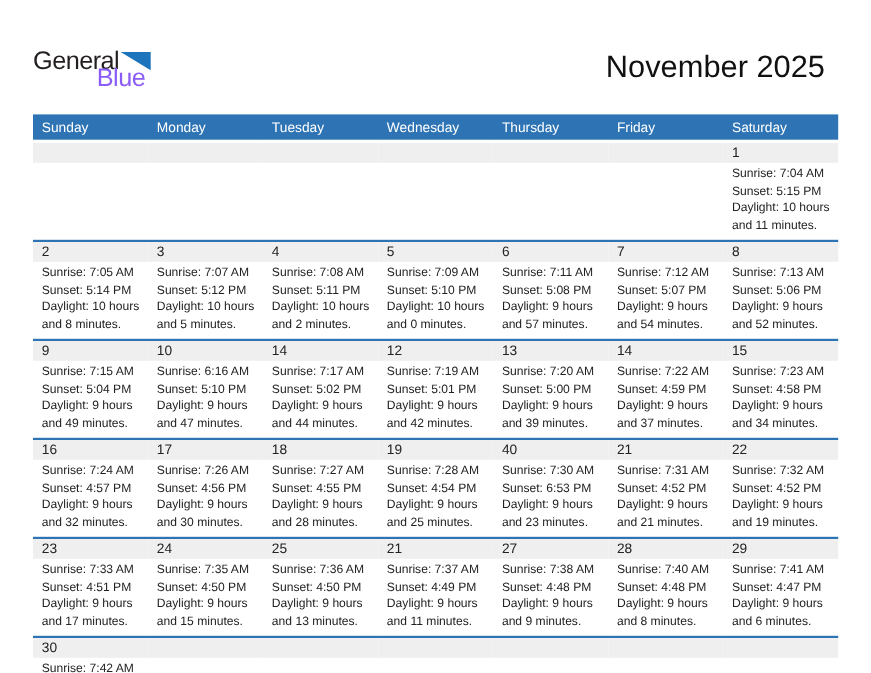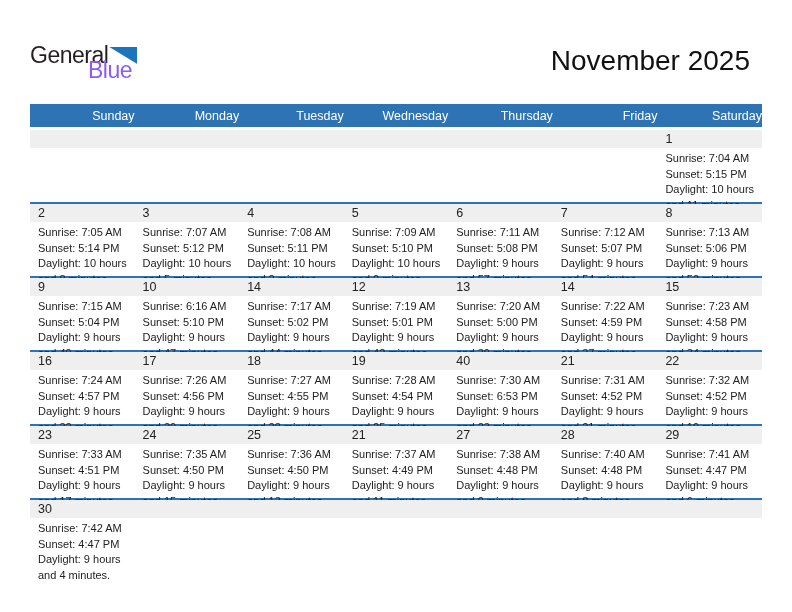--- a/index.html
+++ b/index.html
@@ -29,35 +29,35 @@
 
   
   .title-block { position:absolute; right:30px; top:33px; text-align:right; }
   .page-title { font-size:28px; color:#111; font-weight:normal; margin:12px; line-height:32px; }
   .page-subtitle { font-size:15px; color:#111; margin-top:9px; }
 
   
   .calendar { position:absolute; left:30px; top:104px; width:732px; }
   .weekday-row {
     display:grid; grid-template-columns:repeat(7,1fr);
-    background:#2e74b5; height:23px; align-items:center; margin-bottom:3px;text-align:right;
+    background:#2e74b5; height:23px; align-items:center; margin-bottom:3px;
   }
   .weekday-cell { color:#ffffff; font-size:12.5px; padding-left:8px; }
 
   .week-row { border-bottom:2px solid #2e74b5; }
   .week-row:last-child { border-bottom:none; }
   .week-grid { display:grid; grid-template-columns:repeat(7,1fr); }
 
   .day-cell { min-width:0; }
   .day-number {
     background:#efefef; height:18px; line-height:18px;
     font-size:12.5px; color:#222; padding-left:8px;
   }
   .day-details {
-    height:51px; padding:3px 4px 0 8px;
+    height:51px; padding:3px 4px 16px 8px;
     font-size:11px; line-height:15.6px; color:#222;
     white-space:nowrap;
   }
 </style>
 </head>
 <body>
 
 <div class="logo">
   <div class="logo-line1">
     <span class="logo-general">General</span>

